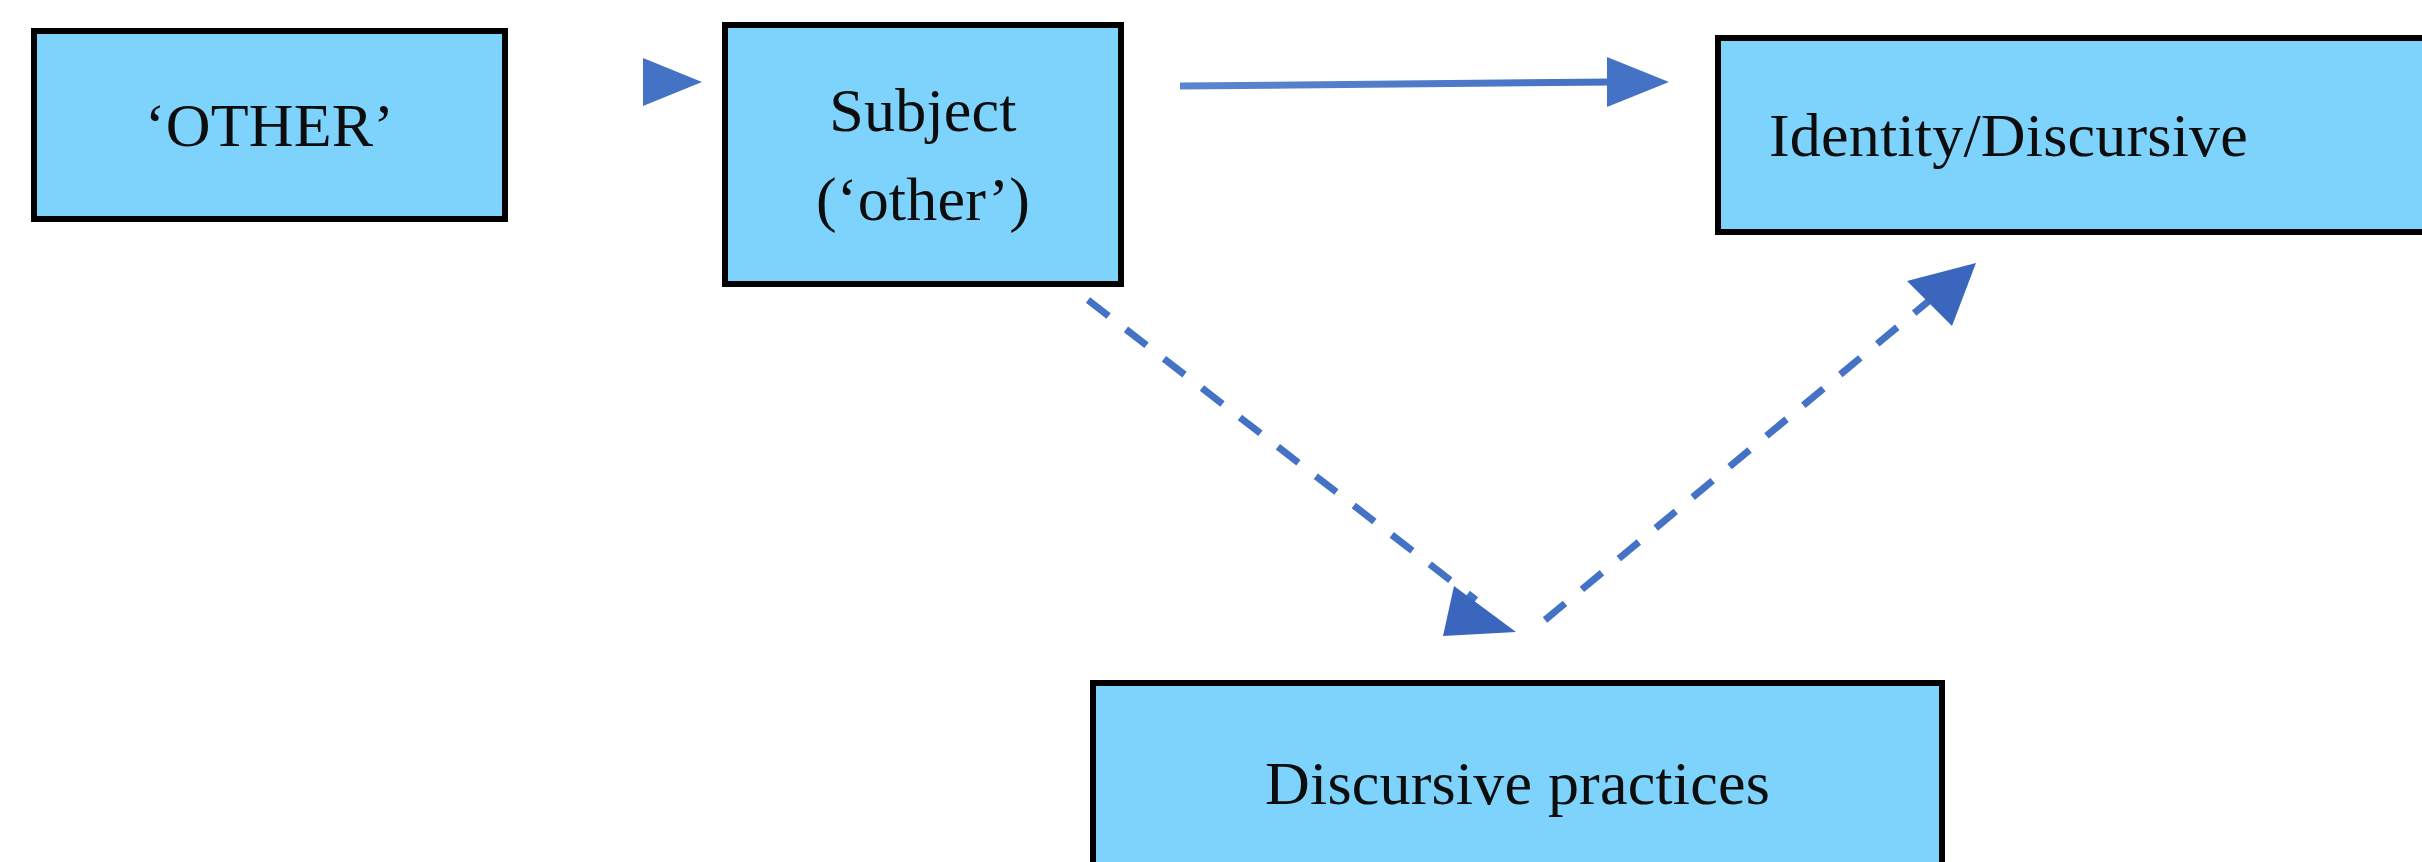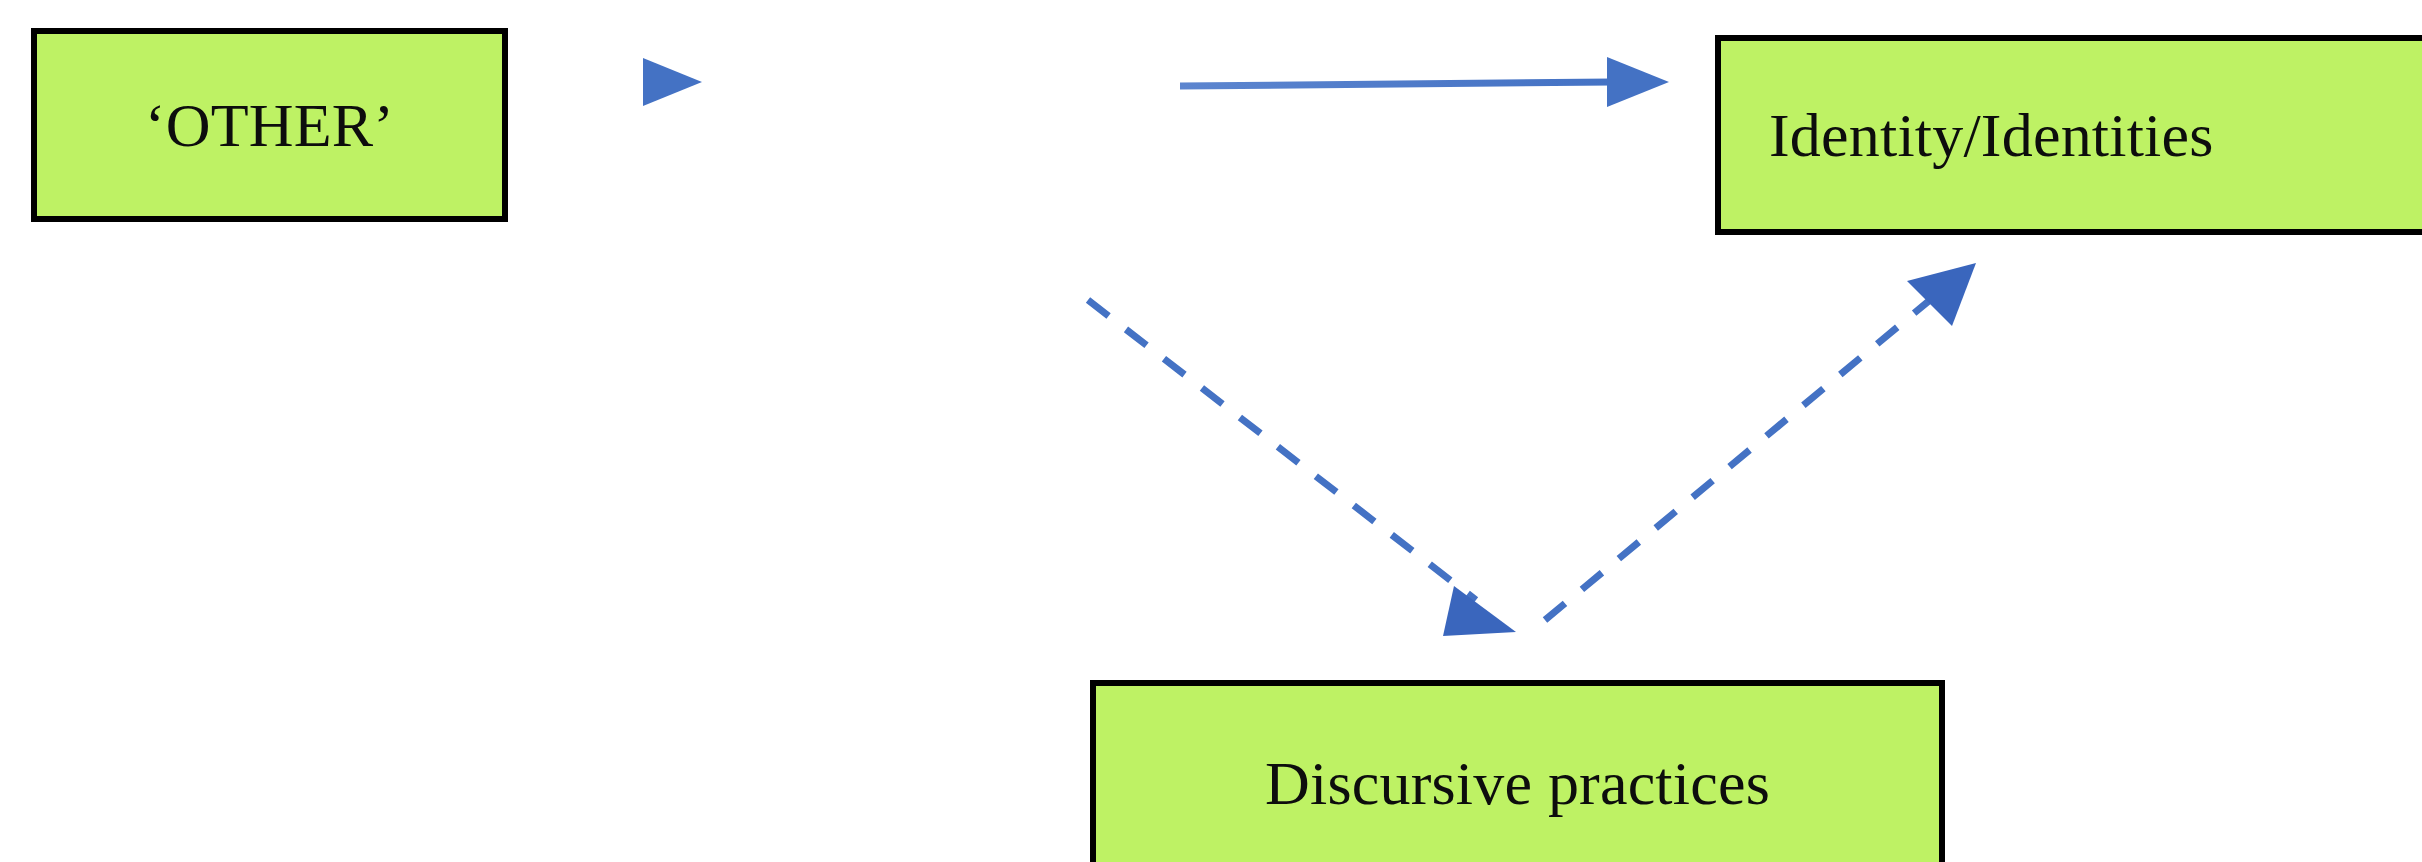--- a/index.html
+++ b/index.html
@@ -14,21 +14,21 @@
   #diagram-root {
     position: relative;
     width: 2422px;
     height: 862px;
     background: #ffffff;
     overflow: hidden;
   }
   .node-box {
     position: absolute;
     box-sizing: border-box;
-    background: #bef264;
+    background: #7dd3fc;
     border: 6px solid #000000;
     display: flex;
     align-items: center;
     justify-content: center;
     text-align: center;
     color: #0d0d0d;
     line-height: 1.42;
     letter-spacing: 0.2px;
   }
   .node-label {
@@ -103,22 +103,26 @@
     <g>
       <line x1="1545" y1="620" x2="1930" y2="300" stroke="#4472c4" stroke-width="7" stroke-dasharray="26 22" stroke-linecap="butt"></line>
       <polygon points="1907,281 1976,263 1952,326" fill="#3a66bd"></polygon>
     </g>
   </svg>
 
   <div class="node-box" id="node-other">
     <span class="node-label">‘OTHER’</span>
   </div>
 
+  <div class="node-box" id="node-subject">
+    <span class="node-label">Subject
+(‘other’)</span>
+  </div>
 
   <div class="node-box" id="node-identity">
-    <span class="node-label">Identity/Identities</span>
+    <span class="node-label">Identity/Discursive</span>
   </div>
 
   <div class="node-box" id="node-discursive">
     <span class="node-label">Discursive practices</span>
   </div>
 
 </div>
 
 </body></html>

